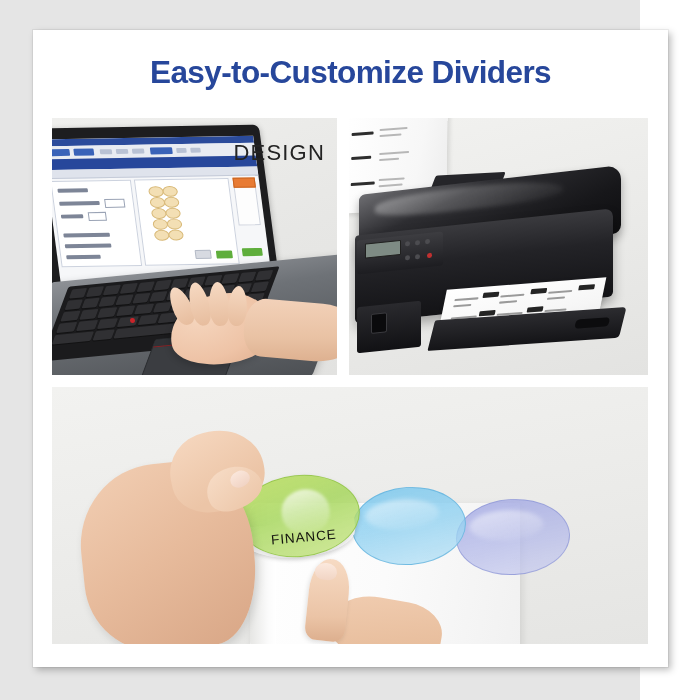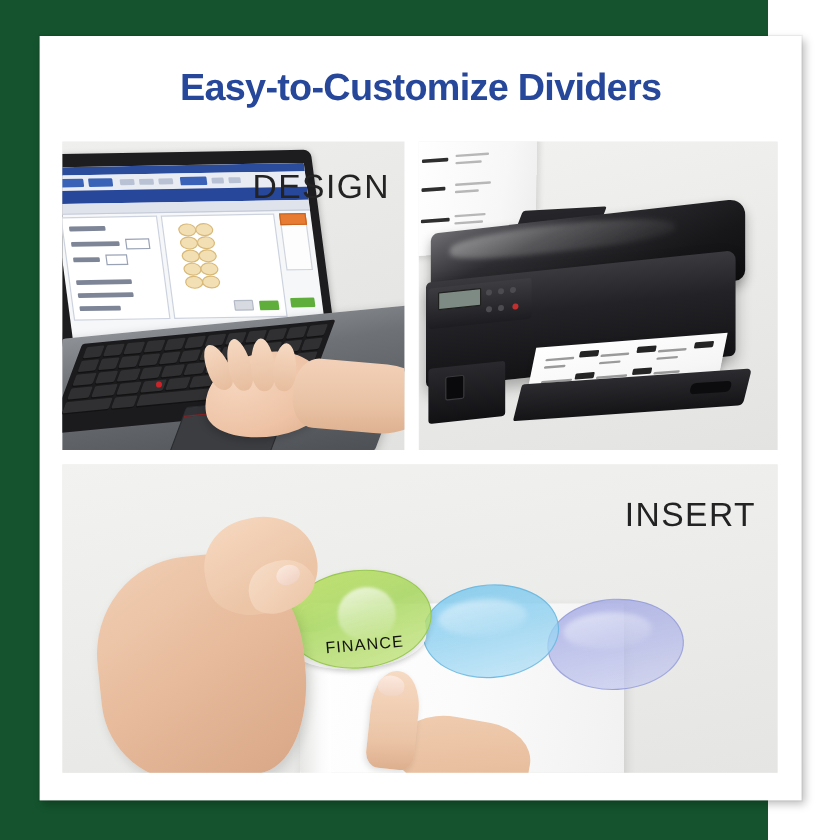--- a/index.html
+++ b/index.html
@@ -9,21 +9,21 @@
     height: 700px;
     background: #ffffff;
     font-family: "Liberation Sans", sans-serif;
     overflow: hidden;
   }
 
   #root {
     position: relative;
     width: 640px;
     height: 700px;
-    background: #14532d;
+    background: #e5e5e5;
   }
 
   
   .card {
     position: absolute;
     left: 33px;
     top: 30px;
     width: 635px;
     height: 637px;
     background: #ffffff;
@@ -51,21 +51,21 @@
     overflow: hidden;
     background: #ececea;
   }
   .panel-design { left: 19px;  top: 88px;  width: 285px; height: 257px; }
   .panel-print  { left: 316px; top: 88px;  width: 299px; height: 257px; }
   .panel-insert { left: 19px;  top: 357px; width: 596px; height: 257px; }
 
   .panel-label {
     position: absolute;
     z-index: 40;
-    font-size: 28px;
+    font-size: 22px;
     letter-spacing: 1.2px;
     color: #232323;
     font-family: "Liberation Sans", sans-serif;
     font-weight: normal;
     white-space: nowrap;
   }
   .label-design { right: 12px; top: 22px; }
   .label-print  { right: 16px; top: 22px; }
   .label-insert { right: 18px; top: 26px; }
 
@@ -639,17 +639,16 @@
           <div class="thumb"></div>
           <div class="nail"></div>
         </div>
         <div class="in-hand-r">
           <div class="knuckle2"></div>
           <div class="finger"></div>
           <div class="nail"></div>
         </div>
       </div>
 
-      <div class="panel-label label-insert">INSERT</div>
     </div>
 
   </div>
 </div>
 
 </body></html>

